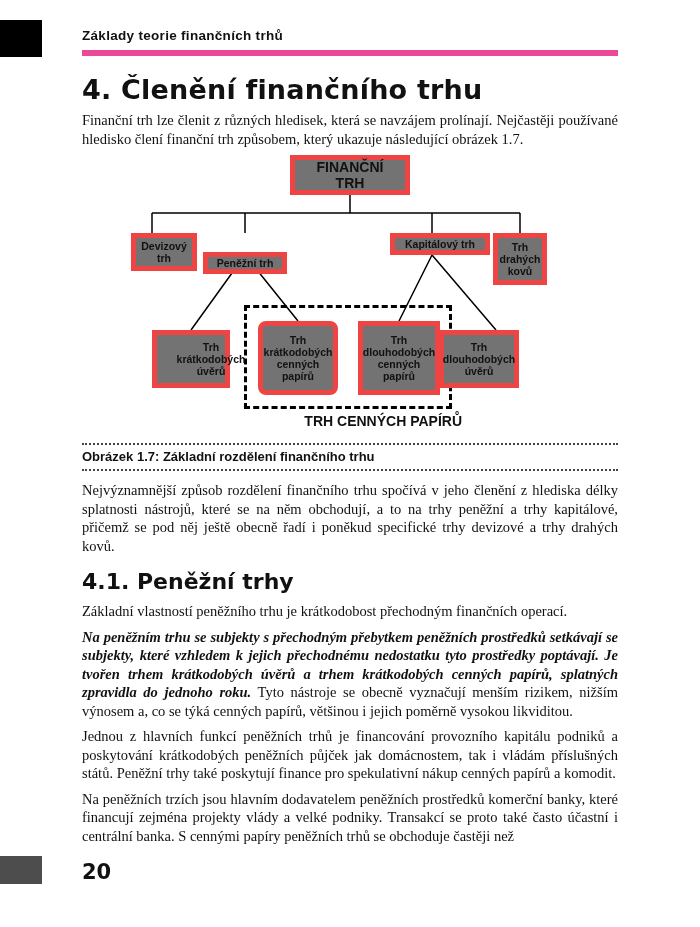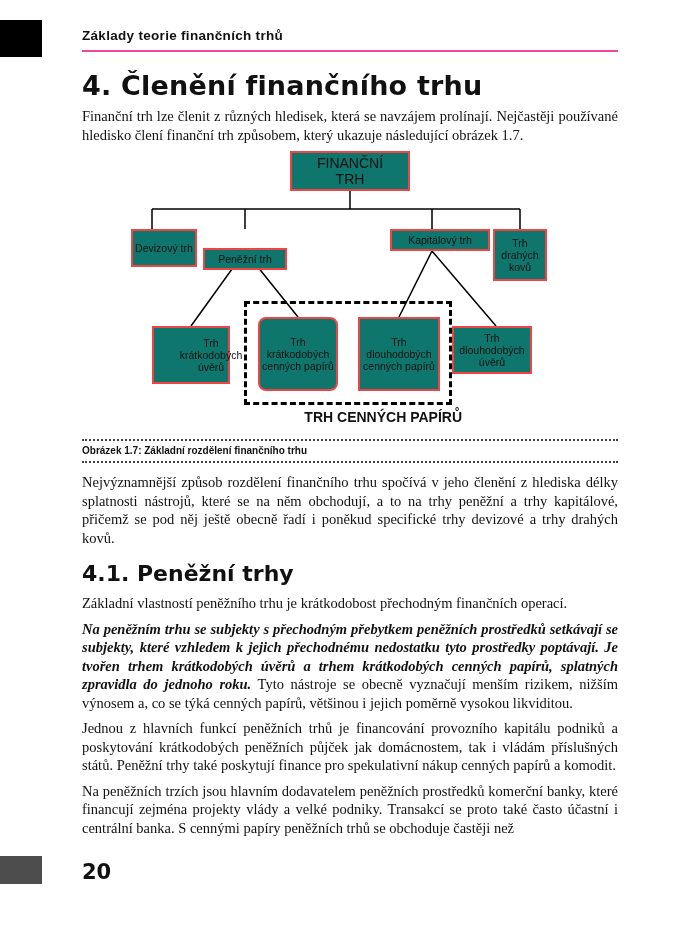--- a/index.html
+++ b/index.html
@@ -18,21 +18,21 @@
   .page-number   { position: absolute; left: 82px; top: 860px; font-family: "DejaVu Sans", sans-serif; font-weight: bold; font-size: 21px; }
 
   .content { position: absolute; left: 82px; top: 28px; width: 536px; }
 
   .running-head {
     font-family: "Liberation Sans", sans-serif;
     font-weight: bold;
     font-size: 13.5px;
     letter-spacing: 0.3px;
     padding-bottom: 7px;
-    border-bottom: 2px solid #ec4899;
+    border-bottom: 6px solid #ec4899;
   }
   .title {
     font-family: "DejaVu Sans", sans-serif;
     font-weight: bold;
     font-size: 27px;
     letter-spacing: 0.2px;
     margin: 18px 0 6px 0;
   }
   .section-title {
     font-family: "DejaVu Sans", sans-serif;
@@ -51,28 +51,28 @@
   
   .diagram {
     position: relative;
     height: 280px;
     margin: 0 0 8px 0;
     font-family: "Liberation Sans", sans-serif;
   }
   .connectors { position: absolute; left: 0; top: 0; }
   .dbox {
     position: absolute;
-    background: #0f766e;
-    border: 2px solid #ef4444;
+    background: #737373;
+    border: 5px solid #ef4444;
     box-sizing: border-box;
     display: flex;
     align-items: center;
     justify-content: center;
     text-align: center;
-    font-weight: normal;
+    font-weight: bold;
     font-size: 10.5px;
     line-height: 12px;
     padding: 1px 2px;
   }
   .dbox.root { font-size: 14px; line-height: 16px; padding: 0 18px; }
   .dashed-group {
     position: absolute;
     left: 162px; top: 150px; width: 208px; height: 104px;
     border: 3px dashed #000;
     box-sizing: border-box;
@@ -84,21 +84,21 @@
     font-weight: bold;
     font-size: 14px;
   }
 
   
   .caption-block { margin: 8px 0 10px 0; }
   .dotline { border-top: 2px dotted #444; height: 0; }
   .caption {
     font-family: "Liberation Sans", sans-serif;
     font-weight: bold;
-    font-size: 10px;
+    font-size: 13px;
     padding: 4px 0 5px 0;
   }
 </style>
 </head>
 <body>
 
 <div class="page">
 
   <div class="corner-top"></div>
   <div class="corner-bottom"></div>
@@ -124,21 +124,21 @@
       <div class="dbox root" style="left:208px; top:0; width:120px; height:40px;">FINANČNÍ TRH</div>
 
       <div class="dbox" style="left:37px;  top:78px; width:66px; height:38px;margin-left:12px;">Devizový trh</div>
       <div class="dbox" style="left:121px; top:78px; width:84px; height:22px;margin-top:19px;">Peněžní trh</div>
       <div class="dbox" style="left:308px; top:78px; width:100px; height:22px;">Kapitálový trh</div>
       <div class="dbox" style="left:411px; top:78px; width:54px; height:52px;">Trh drahých kovů</div>
 
       <div class="dbox" style="left:70px;  top:175px; width:78px; height:58px;padding-left:42px;">Trh krátkodobých úvěrů</div>
       <div class="dbox" style="left:176px; top:166px; width:80px; height:74px;border-radius:8px;">Trh krátkodobých cenných papírů</div>
       <div class="dbox" style="left:276px; top:166px; width:82px; height:74px;">Trh dlouhodobých cenných papírů</div>
-      <div class="dbox" style="left:370px; top:175px; width:80px; height:48px;">Trh dlouhodobých úvěrů</div>
+      <div class="dbox" style="left:357px; top:175px; width:80px; height:58px;">Trh dlouhodobých úvěrů</div>
 
       <div class="group-label">TRH CENNÝCH PAPÍRŮ</div>
     </div>
 
     <div class="caption-block">
       <div class="dotline"></div>
       <div class="caption">Obrázek 1.7: Základní rozdělení finančního trhu</div>
       <div class="dotline"></div>
     </div>
 

